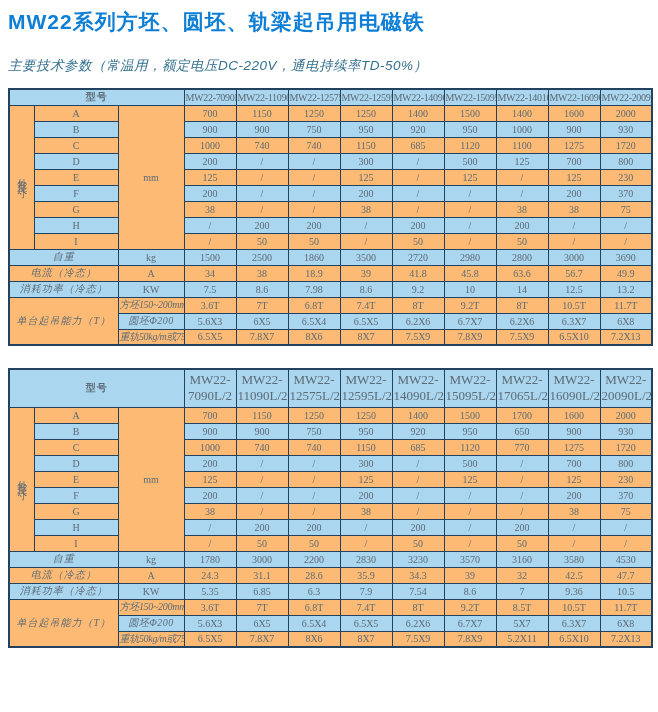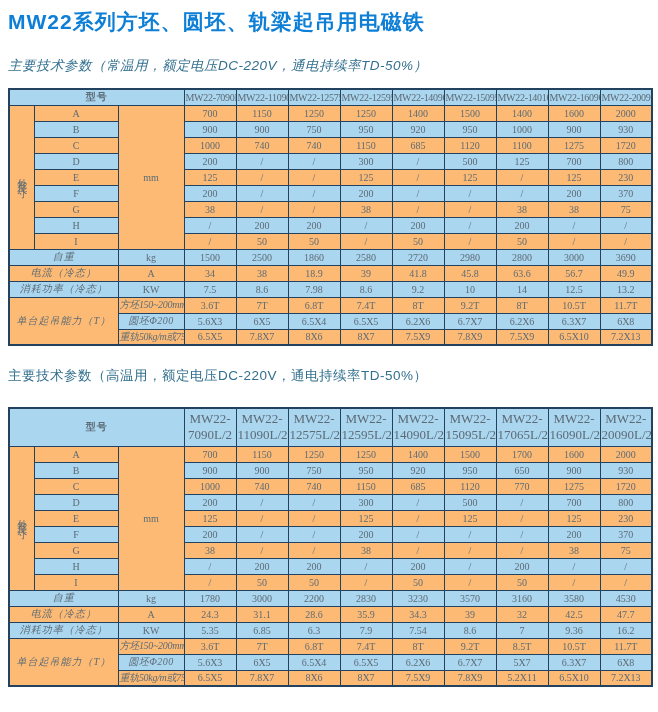--- a/index.html
+++ b/index.html
@@ -219,21 +219,21 @@
               <td class="val">50</td>
               <td class="val">/</td>
               <td class="val">/</td>
             </tr>
             <tr>
               <td class="rlabel blue sep" colspan="2">自重</td>
               <td class="unit blue sep">kg</td>
               <td class="val blue sep">1500</td>
               <td class="val blue sep">2500</td>
               <td class="val blue sep">1860</td>
-              <td class="val blue sep">2580</td>
+              <td class="val blue sep">3500</td>
               <td class="val blue sep">2720</td>
               <td class="val blue sep">2980</td>
               <td class="val blue sep">2800</td>
               <td class="val blue sep">3000</td>
               <td class="val blue sep">3690</td>
             </tr>
             <tr>
               <td class="rlabel" colspan="2">电流（冷态）</td>
               <td class="unit">A</td>
               <td class="val">34</td>
@@ -295,21 +295,20 @@
               <td class="val">7.5X9</td>
               <td class="val">6.5X10</td>
               <td class="val">7.2X13</td>
             </tr>
           </tbody>
         </table>
       </div>
   </section>
 
   <section class="sec2">
-    <h2 class="sec-heading">主要技术参数（高温用，额定电压DC-220V，通电持续率TD-50%）</h2>
     <div id="table-slot-1">
         <table class="spec t2">
           <colgroup>
             <col style="width: 25px;">
             <col style="width: 84px;">
             <col style="width: 66px;">
             <col style="width: 52px;">
             <col style="width: 52px;">
             <col style="width: 52px;">
             <col style="width: 52px;">
@@ -481,21 +480,21 @@
               <td class="rlabel blue" colspan="2">消耗功率（冷态）</td>
               <td class="unit blue">KW</td>
               <td class="val blue">5.35</td>
               <td class="val blue">6.85</td>
               <td class="val blue">6.3</td>
               <td class="val blue">7.9</td>
               <td class="val blue">7.54</td>
               <td class="val blue">8.6</td>
               <td class="val blue">7</td>
               <td class="val blue">9.36</td>
-              <td class="val blue">16.2</td>
+              <td class="val blue">10.5</td>
             </tr>
             <tr>
               <td class="rlabel sep" colspan="2" rowspan="3">单台起吊能力（T）</td>
               <td class="sub sub0 sep">方坯150~200mm</td>
               <td class="val sep">3.6T</td>
               <td class="val sep">7T</td>
               <td class="val sep">6.8T</td>
               <td class="val sep">7.4T</td>
               <td class="val sep">8T</td>
               <td class="val sep">9.2T</td>

